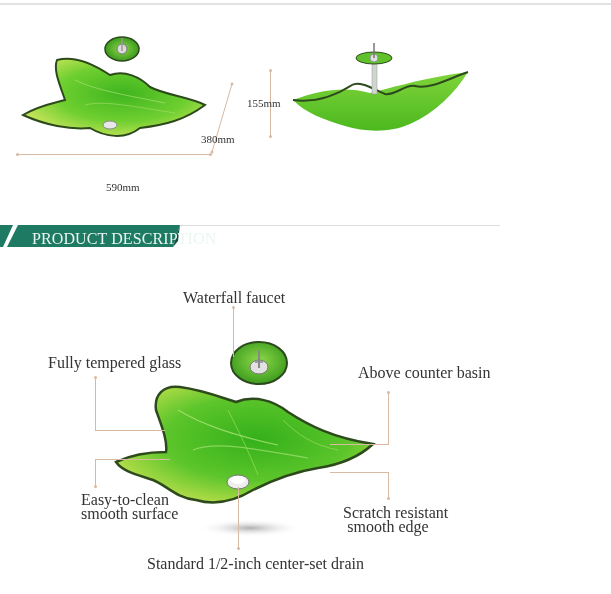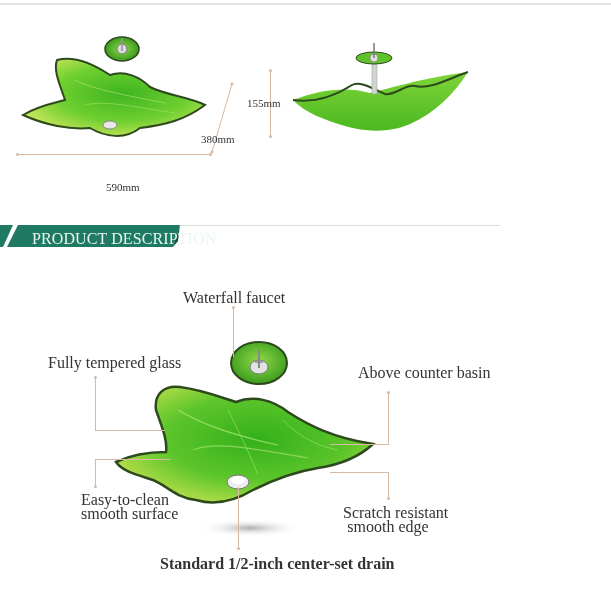--- a/index.html
+++ b/index.html
@@ -146,13 +146,13 @@
 <div class="leader" style="left:330px;top:472px;width:59px;height:1px;"></div>
 <div class="leader" style="left:388px;top:472px;width:1px;height:27px;"></div>
 <div class="dot" style="left:387px;top:497px;"></div>
 <div class="abs callout" style="left:343px;top:506px;width:90px;font-family:Liberation Serif, serif;">
   <div>Scratch resistant</div>
   <div>smooth edge</div>
 </div>
 
 <div class="leader" style="left:238px;top:487px;width:1px;height:61px;"></div>
 <div class="dot" style="left:237px;top:547px;"></div>
-<div class="abs callout" style="left:160px;top:557px;font-weight:bold;">Standard 1/2-inch center-set drain</div>
+<div class="abs callout" style="left:147px;top:557px;">Standard 1/2-inch center-set drain</div>
 
 </body></html>

